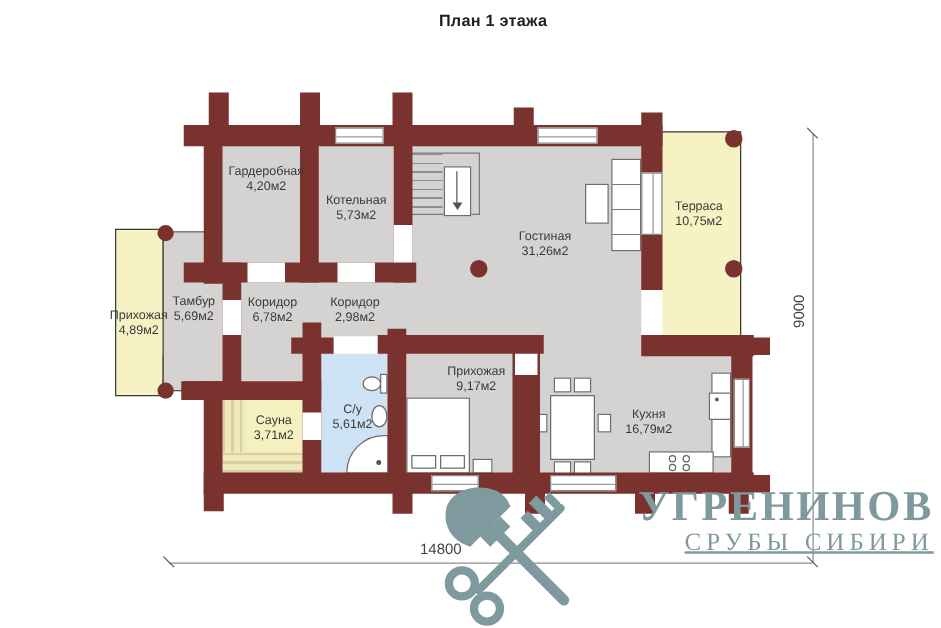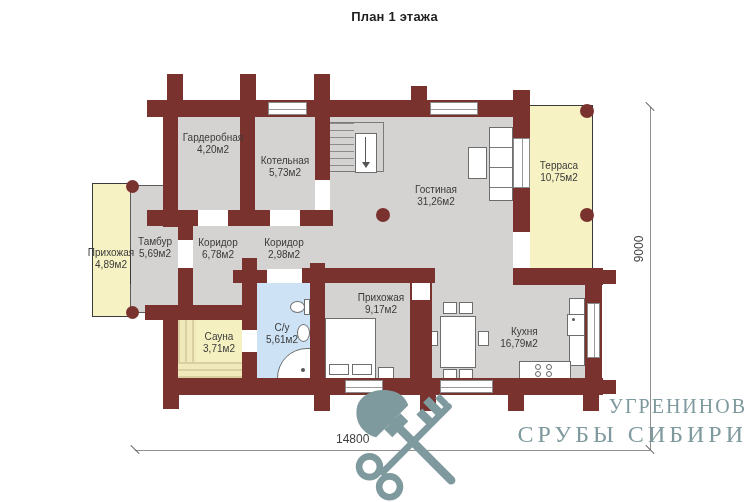--- a/index.html
+++ b/index.html
@@ -34,22 +34,22 @@
   .lbl{position:absolute;transform:translate(-50%,-50%);text-align:center;color:#3a3a3a;
        font-size:10px;line-height:12px;white-space:nowrap;}
   
   .dim-line{position:absolute;background:#8f8f8f;}
   .tick{position:absolute;width:12px;height:1px;background:#555;transform:rotate(45deg);}
   .dim-text{position:absolute;font-size:12px;color:#3f3f3f;}
   
   .logo-text{position:absolute;left:495px;top:391px;width:252px;text-align:right;
              color:#7f9a9e;font-family:"Liberation Serif","DejaVu Serif",serif;}
   .logo-l1{font-size:29px;line-height:30px;font-weight:bold;letter-spacing:3px;}
-  .logo-l2{font-size:20px;line-height:30px;font-weight:normal;letter-spacing:2px;}
-  .logo-l3{font-size:24px;line-height:27px;font-weight:normal;letter-spacing:4px;}
+  .logo-l2{font-size:34px;line-height:30px;font-weight:bold;letter-spacing:2px;}
+  .logo-l3{font-size:20px;line-height:27px;font-weight:normal;letter-spacing:4px;text-decoration:underline;}
 </style>
 </head>
 <body>
 
 <div class="screen">
 
   <div class="title">План 1 этажа</div>
 
   <div class="floor" style="left:170px;top:105px;width:358px;height:285px;"></div>
   <div class="floor" style="left:528px;top:283px;width:70px;height:107px;"></div>
@@ -195,21 +195,21 @@
     <span>3,71м2</span>
   </div>
   <div class="lbl" style="left:282px;top:334px;">
     <span>С/у</span><br>
     <span>5,61м2</span>
   </div>
   <div class="lbl" style="left:381px;top:304px;">
     <span>Прихожая</span><br>
     <span>9,17м2</span>
   </div>
-  <div class="lbl" style="left:519px;top:338px;text-align:right;">
+  <div class="lbl" style="left:519px;top:338px;">
     <span>Кухня</span><br>
     <span>16,79м2</span>
   </div>
 
   <div class="dim-line" style="left:135px;top:450px;width:515px;height:1px;"></div>
   <div class="dim-line" style="left:650px;top:107px;width:1px;height:343px;"></div>
   <div class="tick" style="left:129px;top:449px;"></div>
   <div class="tick" style="left:644px;top:449px;"></div>
   <div class="tick" style="left:644px;top:106px;"></div>
   <div class="dim-text" style="left:336px;top:432px;">14800</div>

